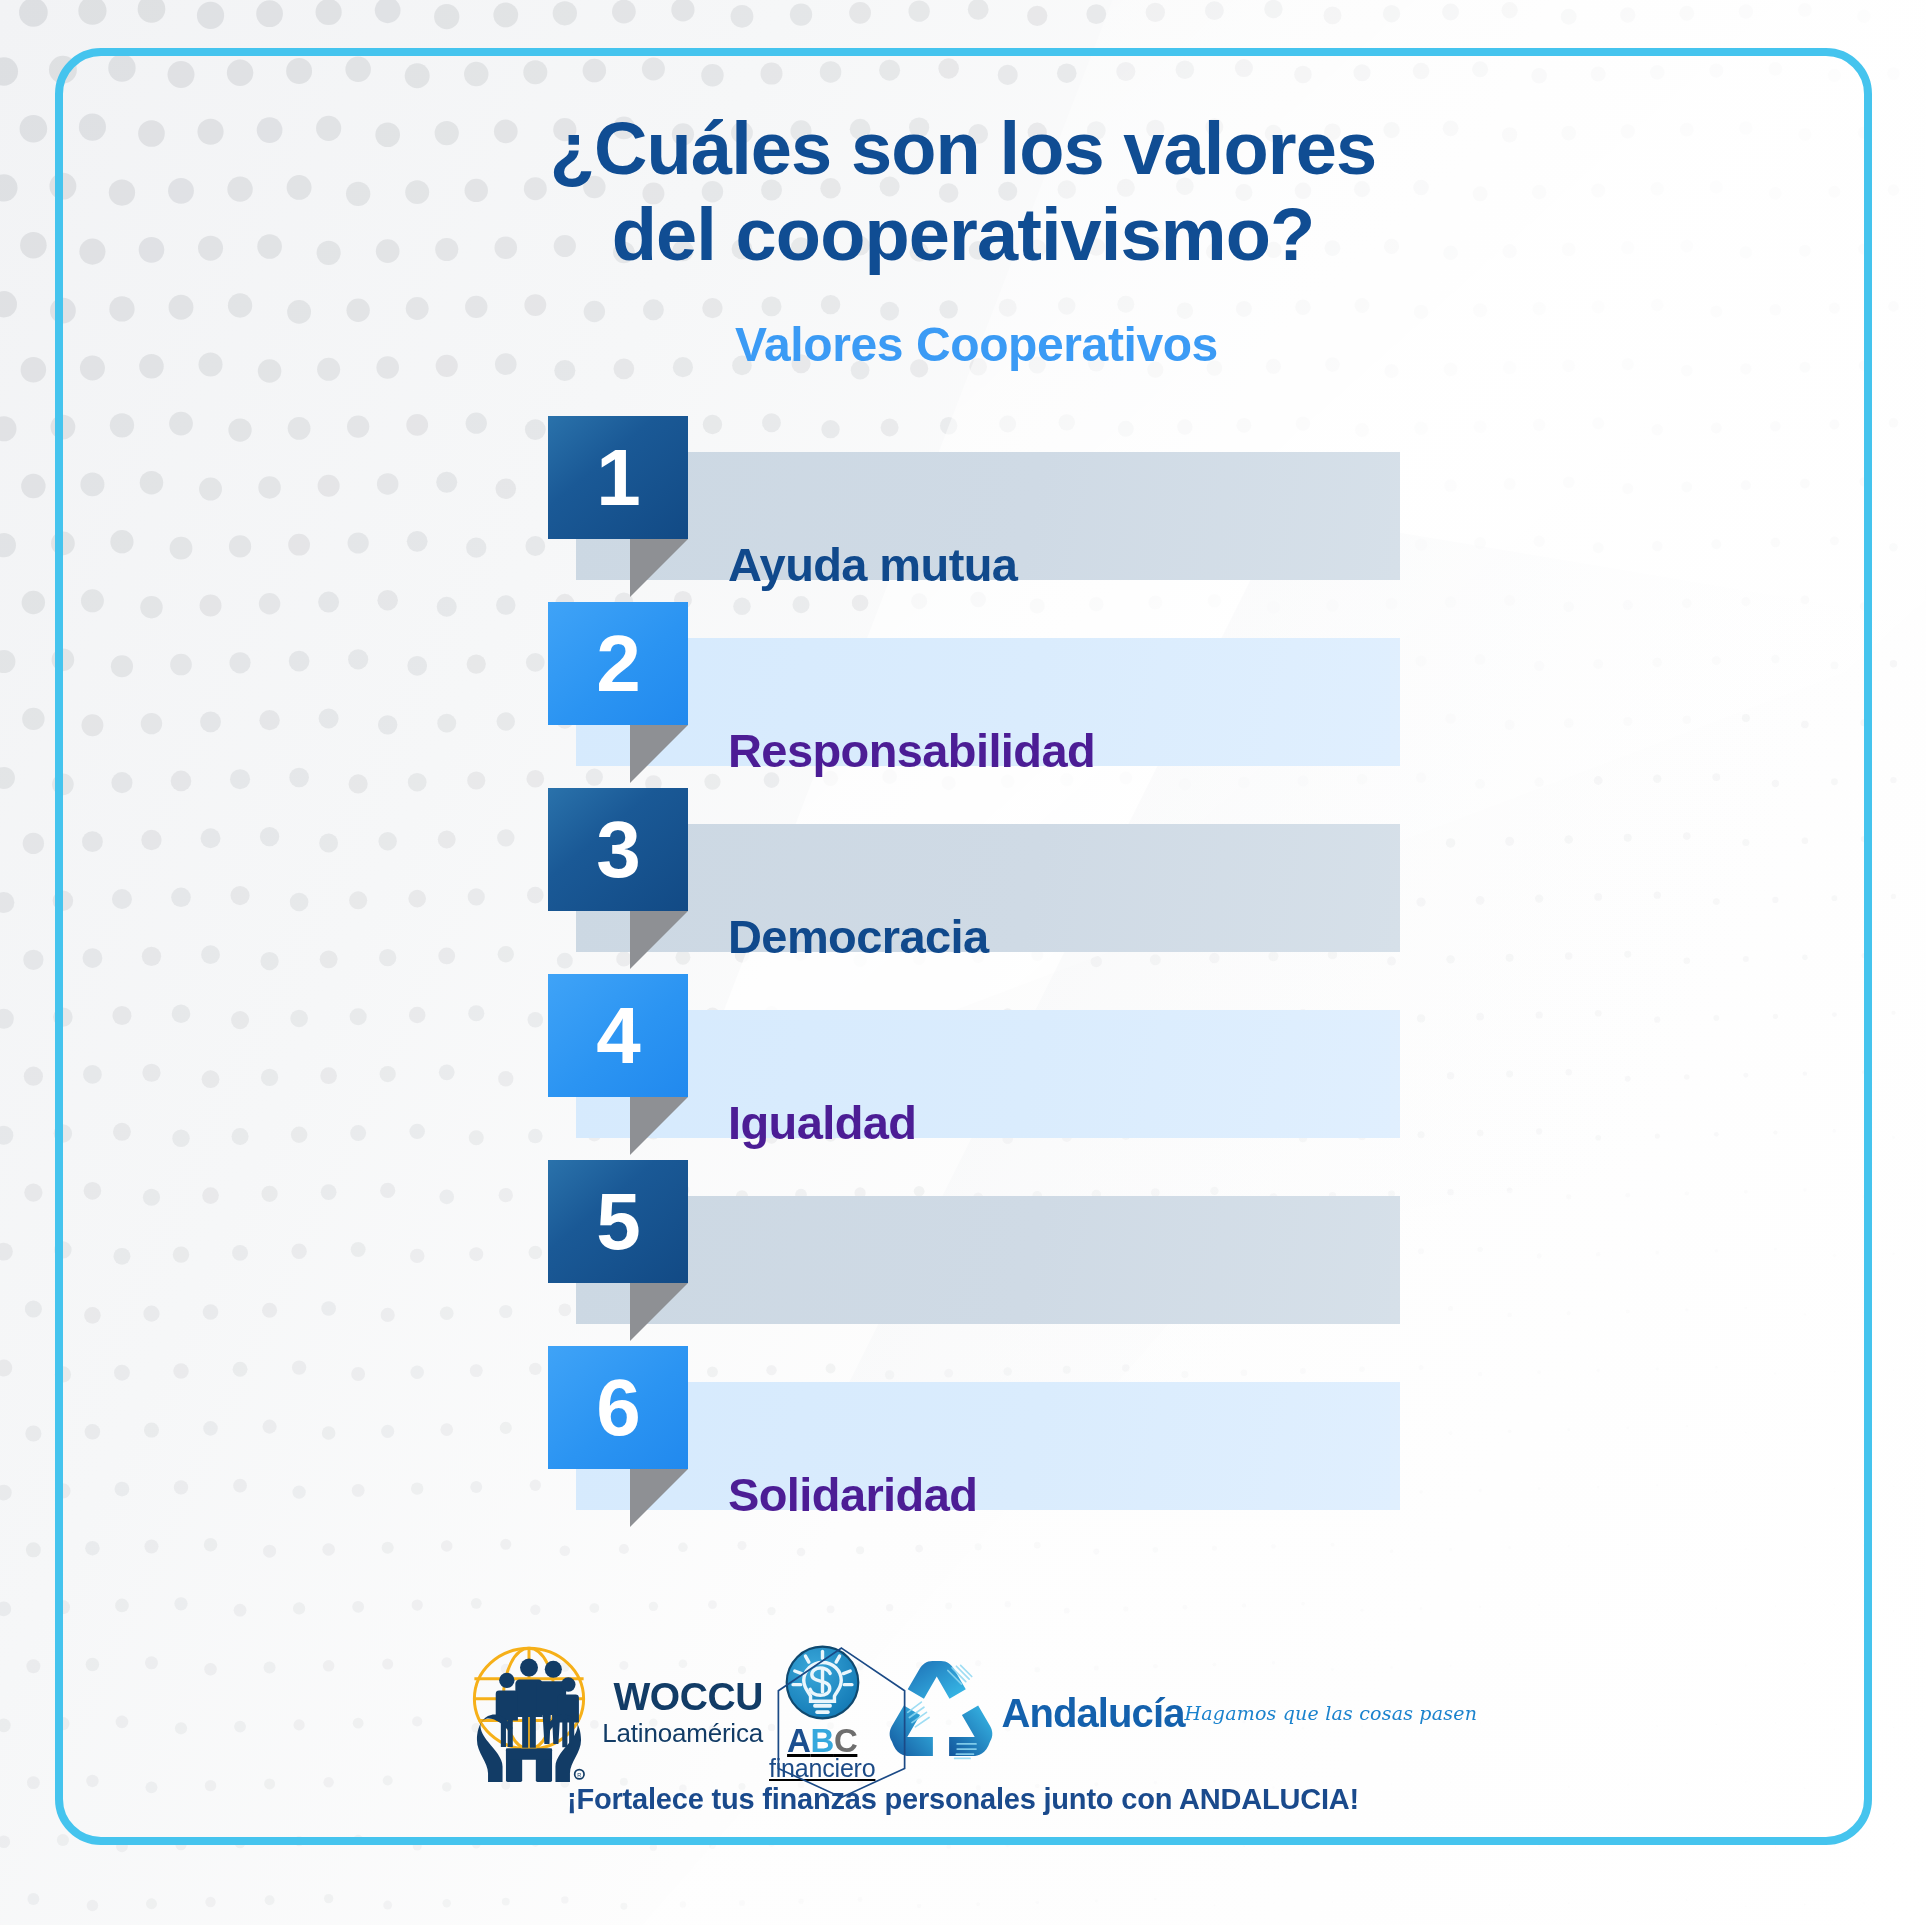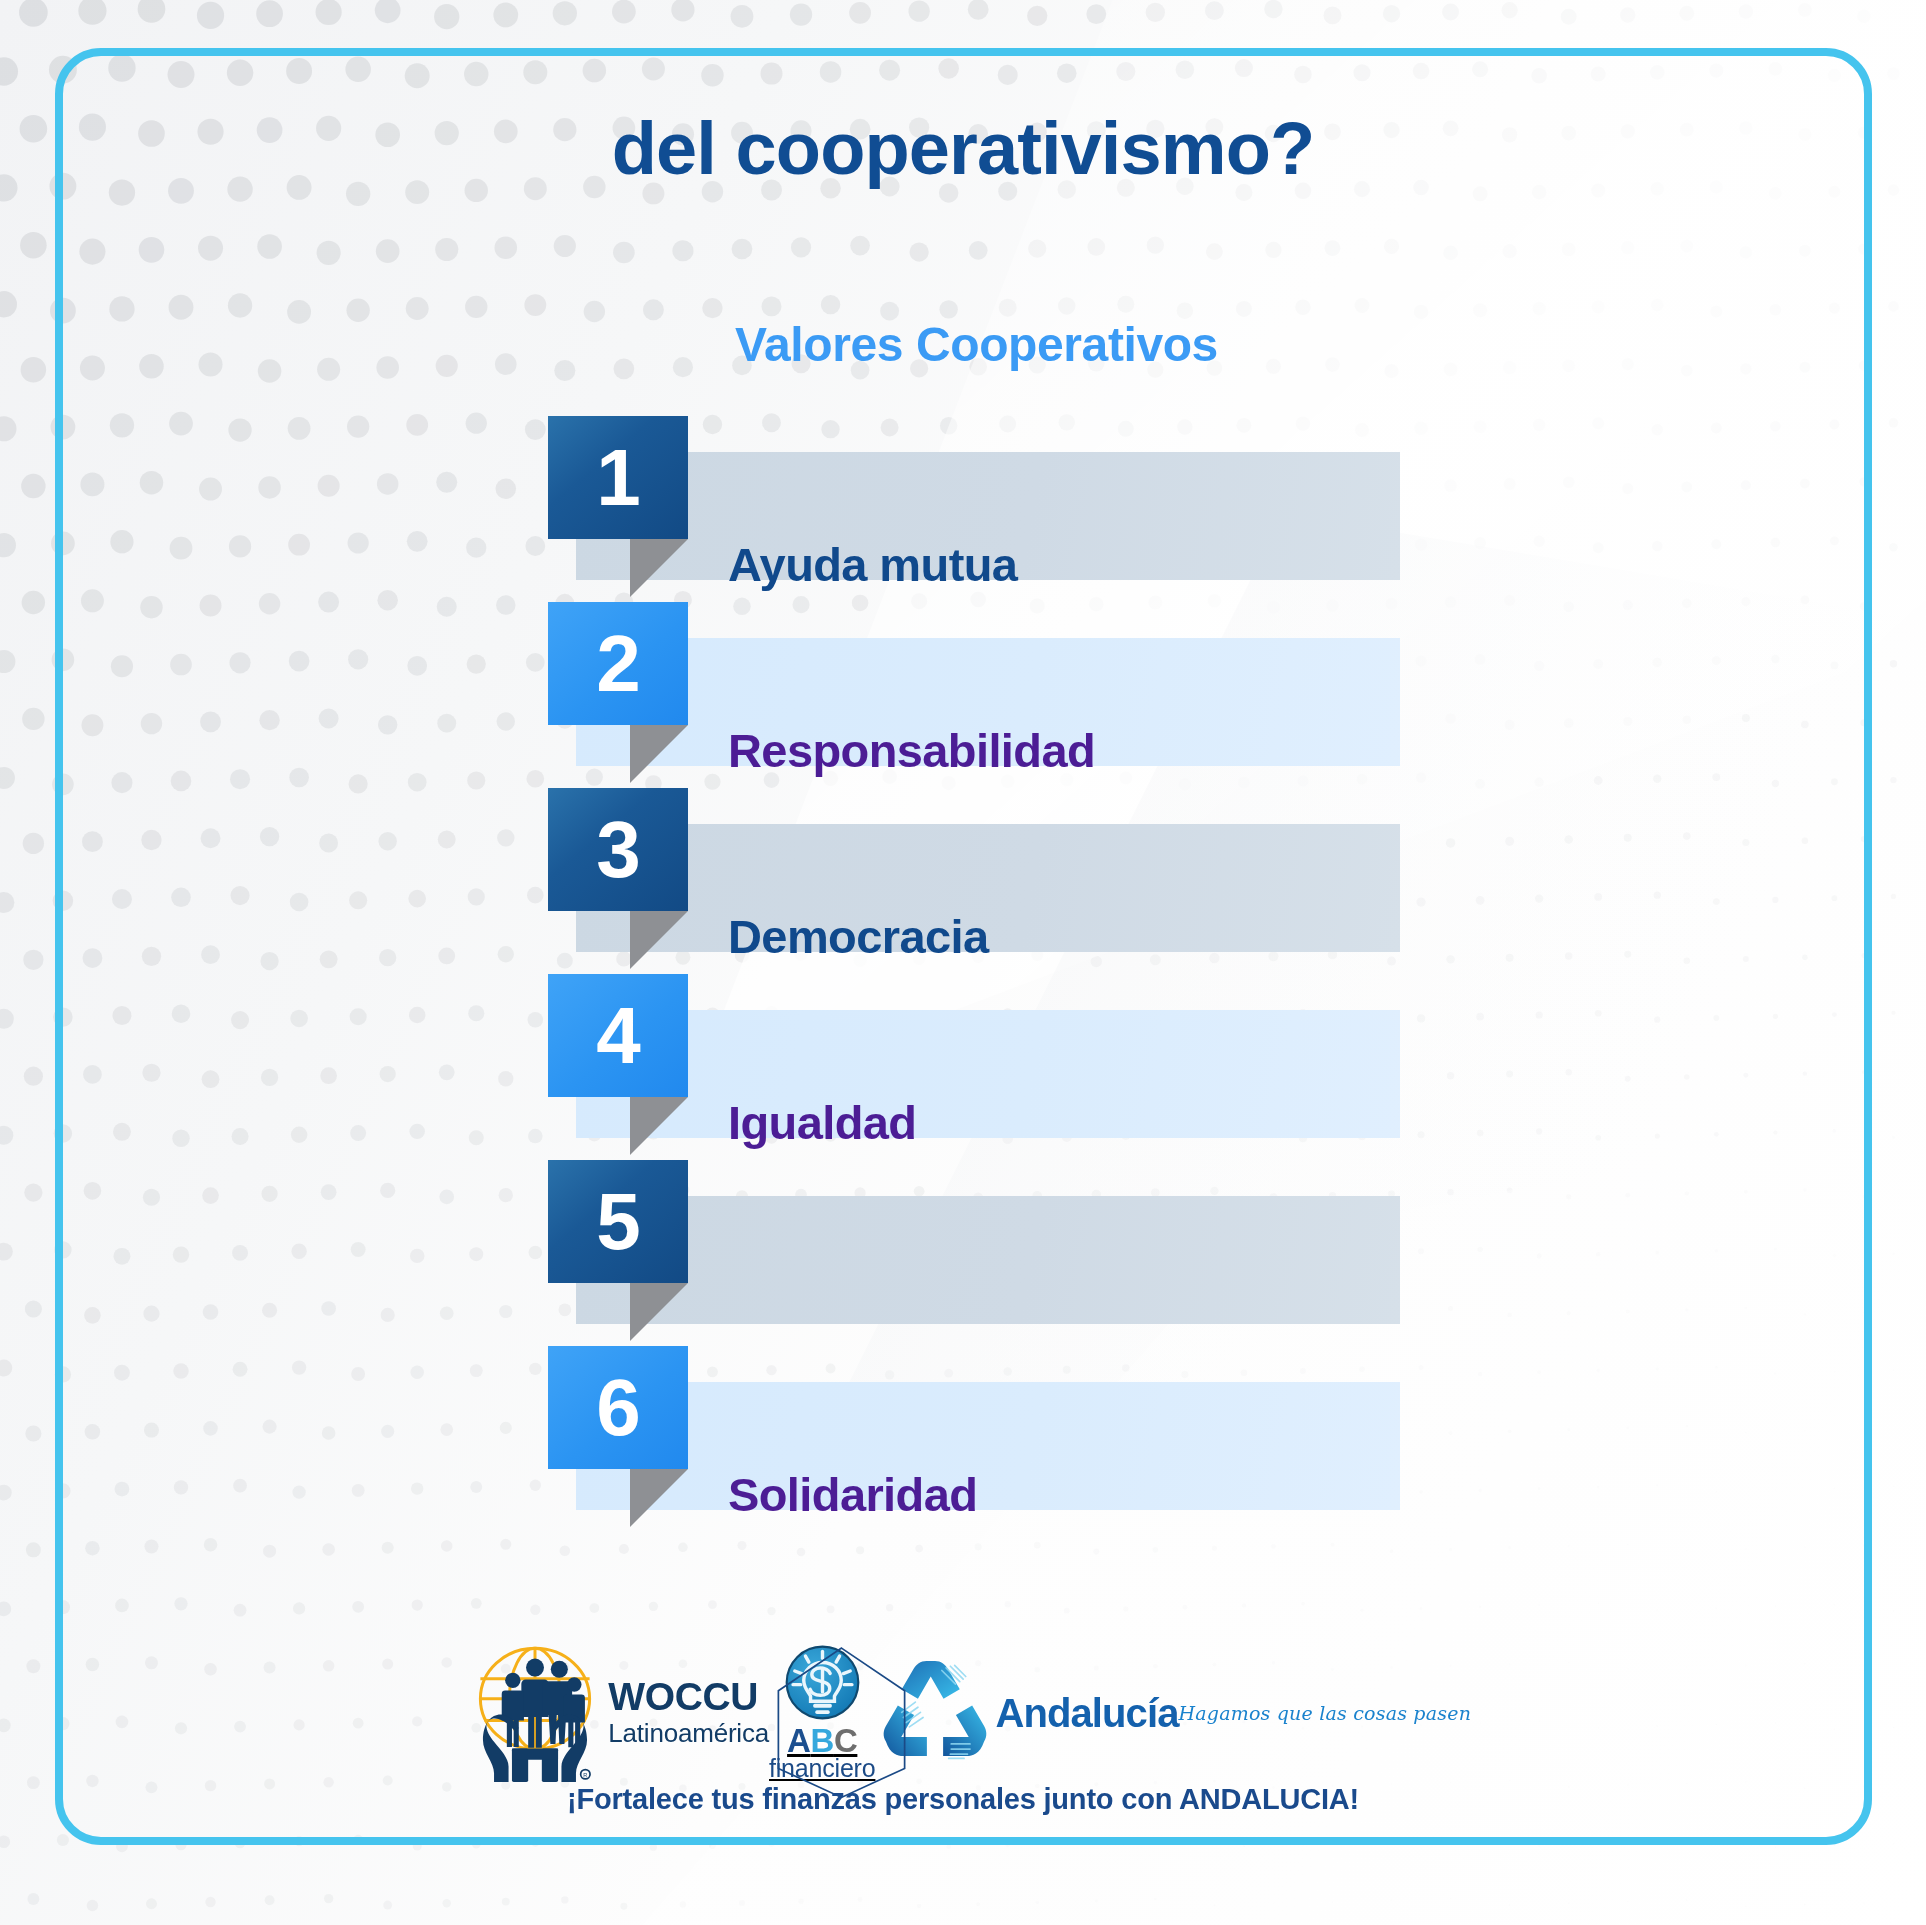--- a/index.html
+++ b/index.html
@@ -136,21 +136,22 @@
 
   
   #logos-row {
     position:absolute;
     left:16px; right:0;
     top:1626px;
     height:171px;
     display:flex;
     align-items:center;
     justify-content:center;
-    gap:0px;
+    gap:6px;
+    text-align:right;
   }
   .logo-unit { display:flex; align-items:center; }
 
   #woccu-logo { gap:9.4px; }
   #woccu-text { display:flex; flex-direction:column; line-height:1; }
   #woccu-name { font-size:39px; font-weight:bold; letter-spacing:-0.4px; color:#123c66; }
   #woccu-sub  { font-size:26px; color:#123c66; margin-top:4px; letter-spacing:-0.2px; }
 
   #abc-logo { flex-direction:column; align-items:center; position:relative;text-decoration:underline; }
   #abc-letters { font-size:33px; font-weight:bold; line-height:1; letter-spacing:-0.4px; margin-top:0.9px; }
@@ -1270,20 +1271,21 @@
   <polygon points="2600,0 4501,0 4501,1500 1600,2600" fill="url(#sheenGrad)"></polygon>
   <polygon points="3000,1200 4501,1450 4501,3200 1900,3400" fill="url(#sheenGrad2)"></polygon>
   <polygon points="2900,2900 4501,2600 4501,4500 1500,4500" fill="url(#sheenGrad)" opacity="0.5"></polygon>
 </svg>
 
 <div id="border-frame"></div>
 
 <div id="content">
 
   <div id="title-block">
+    <span class="title-line">¿Cuáles son los valores</span>
     <span class="title-line">del cooperativismo?</span>
   </div>
 
   <div id="subtitle">Valores Cooperativos</div>
 
   <div id="values-list">
 
     <div class="value-row row-dark">
       <div class="value-bar"></div>
       <div class="num-shadow"></div>

